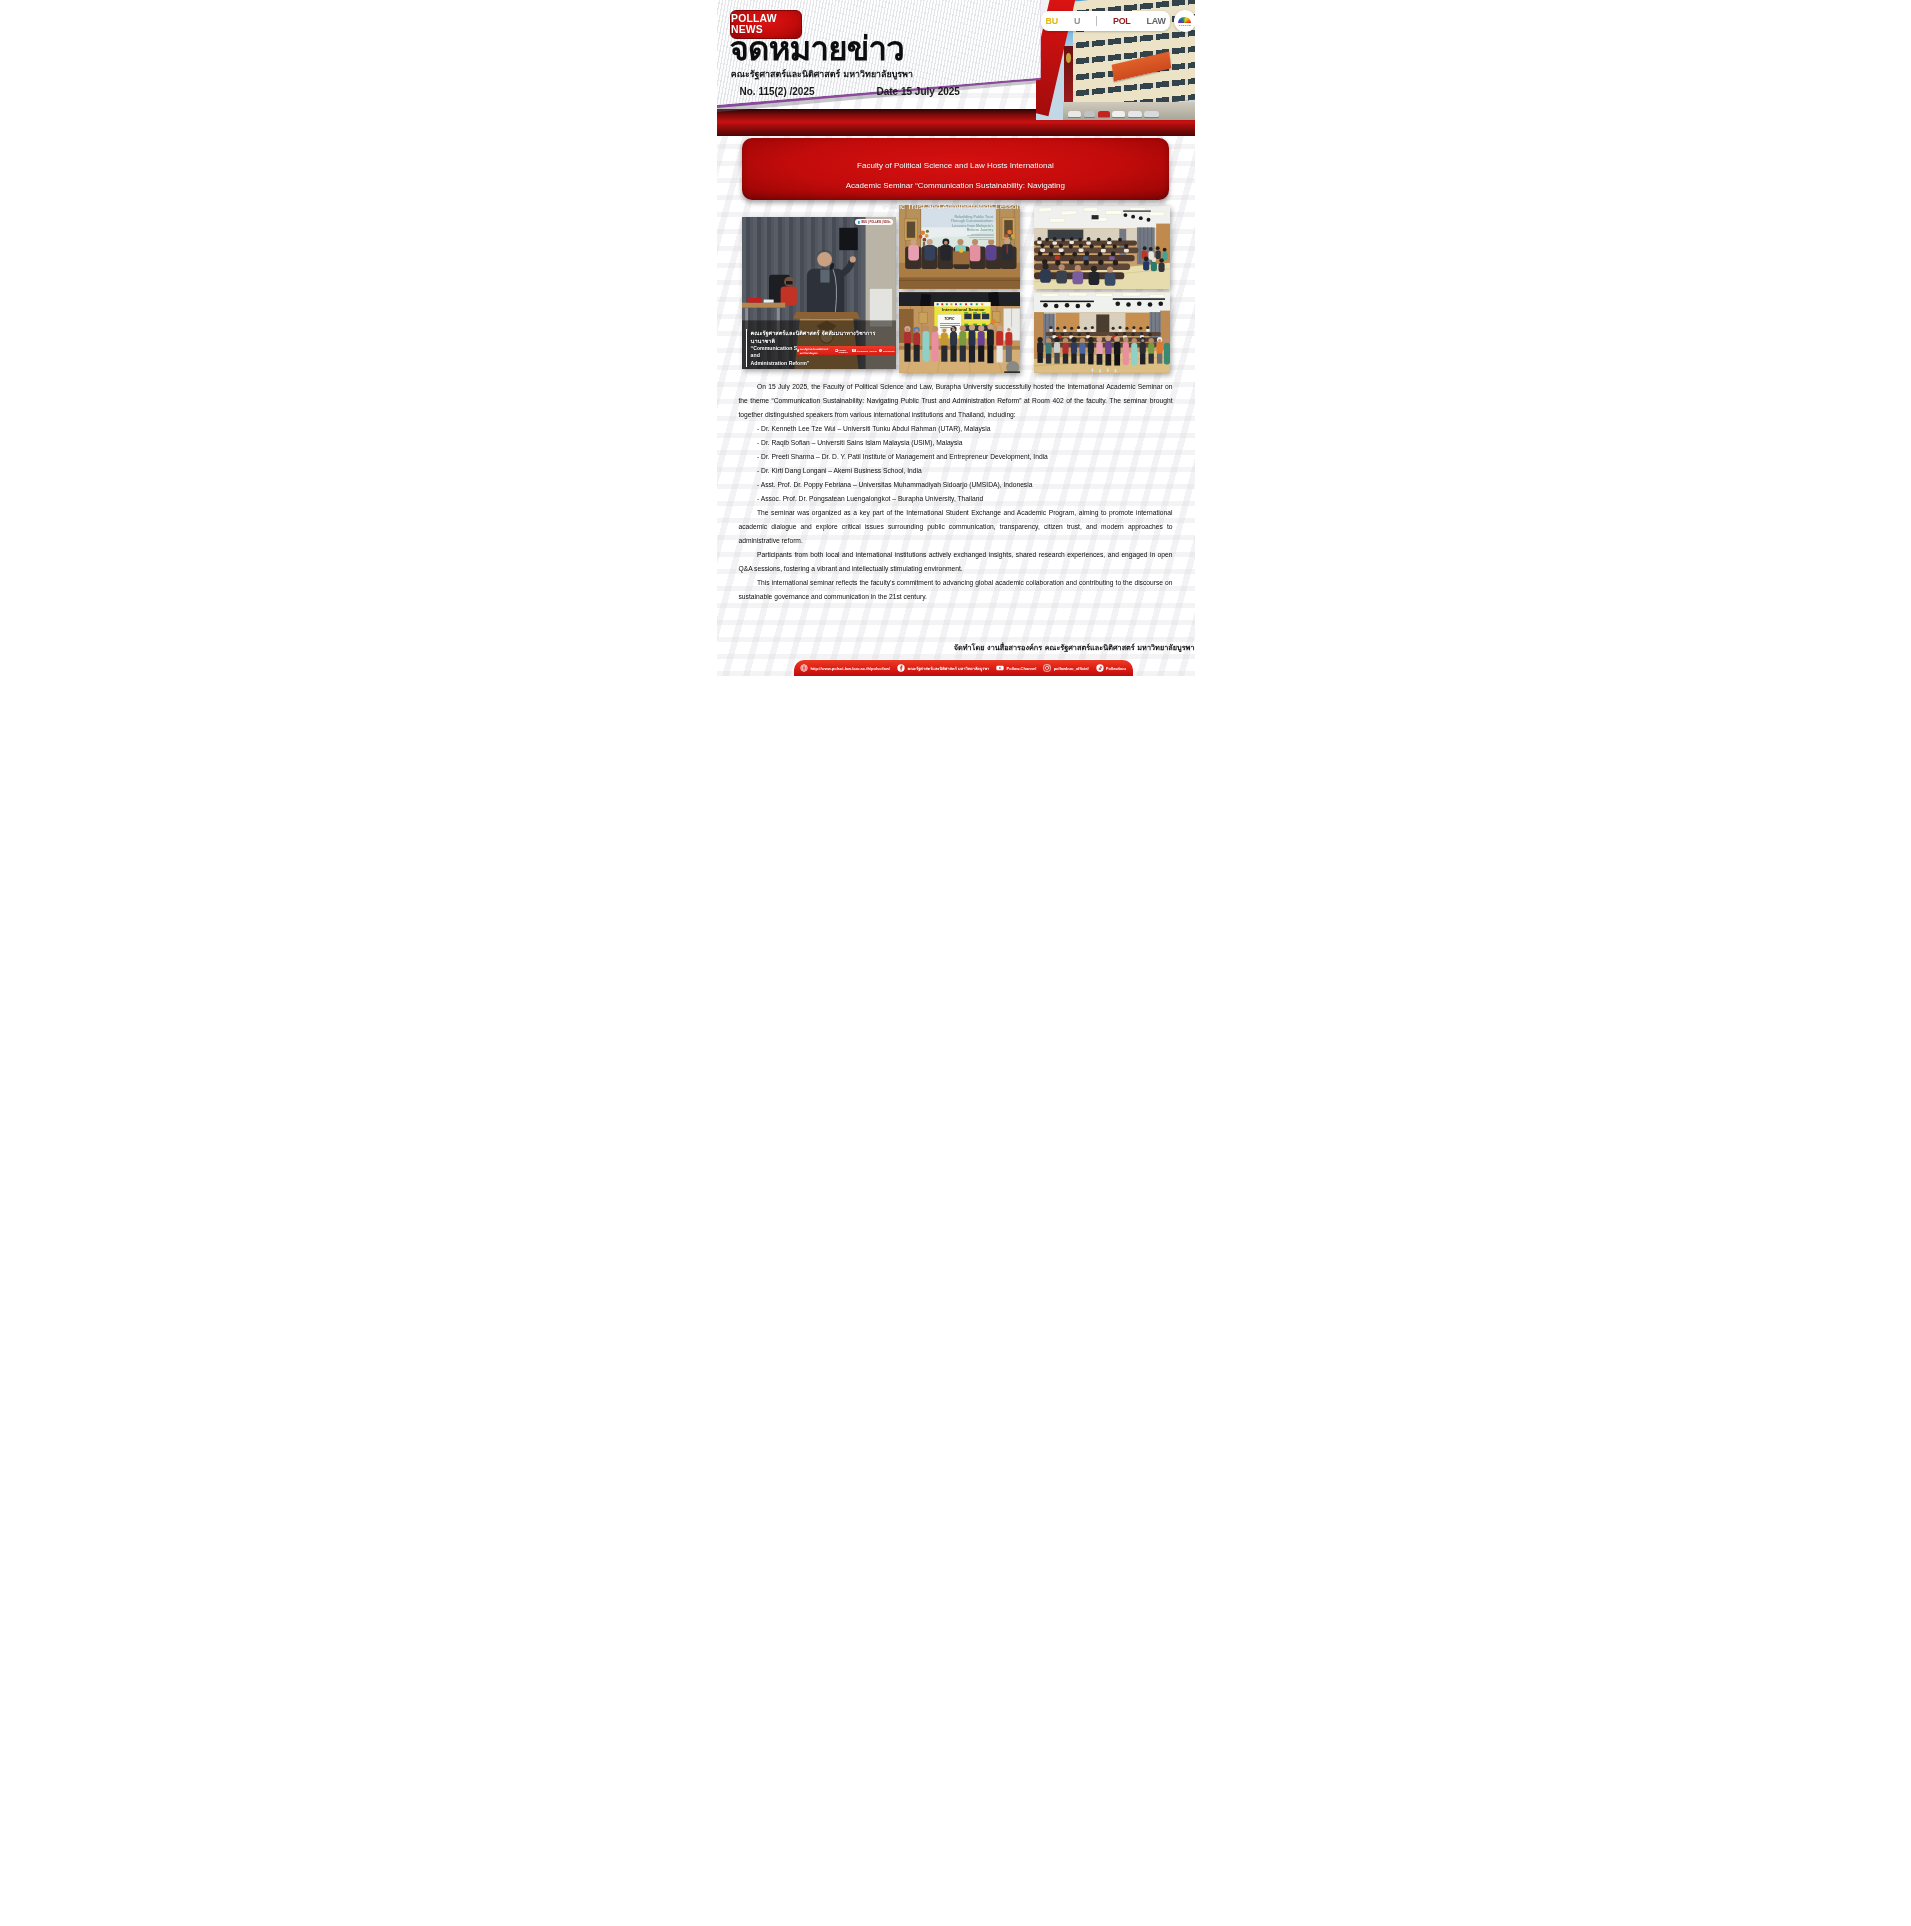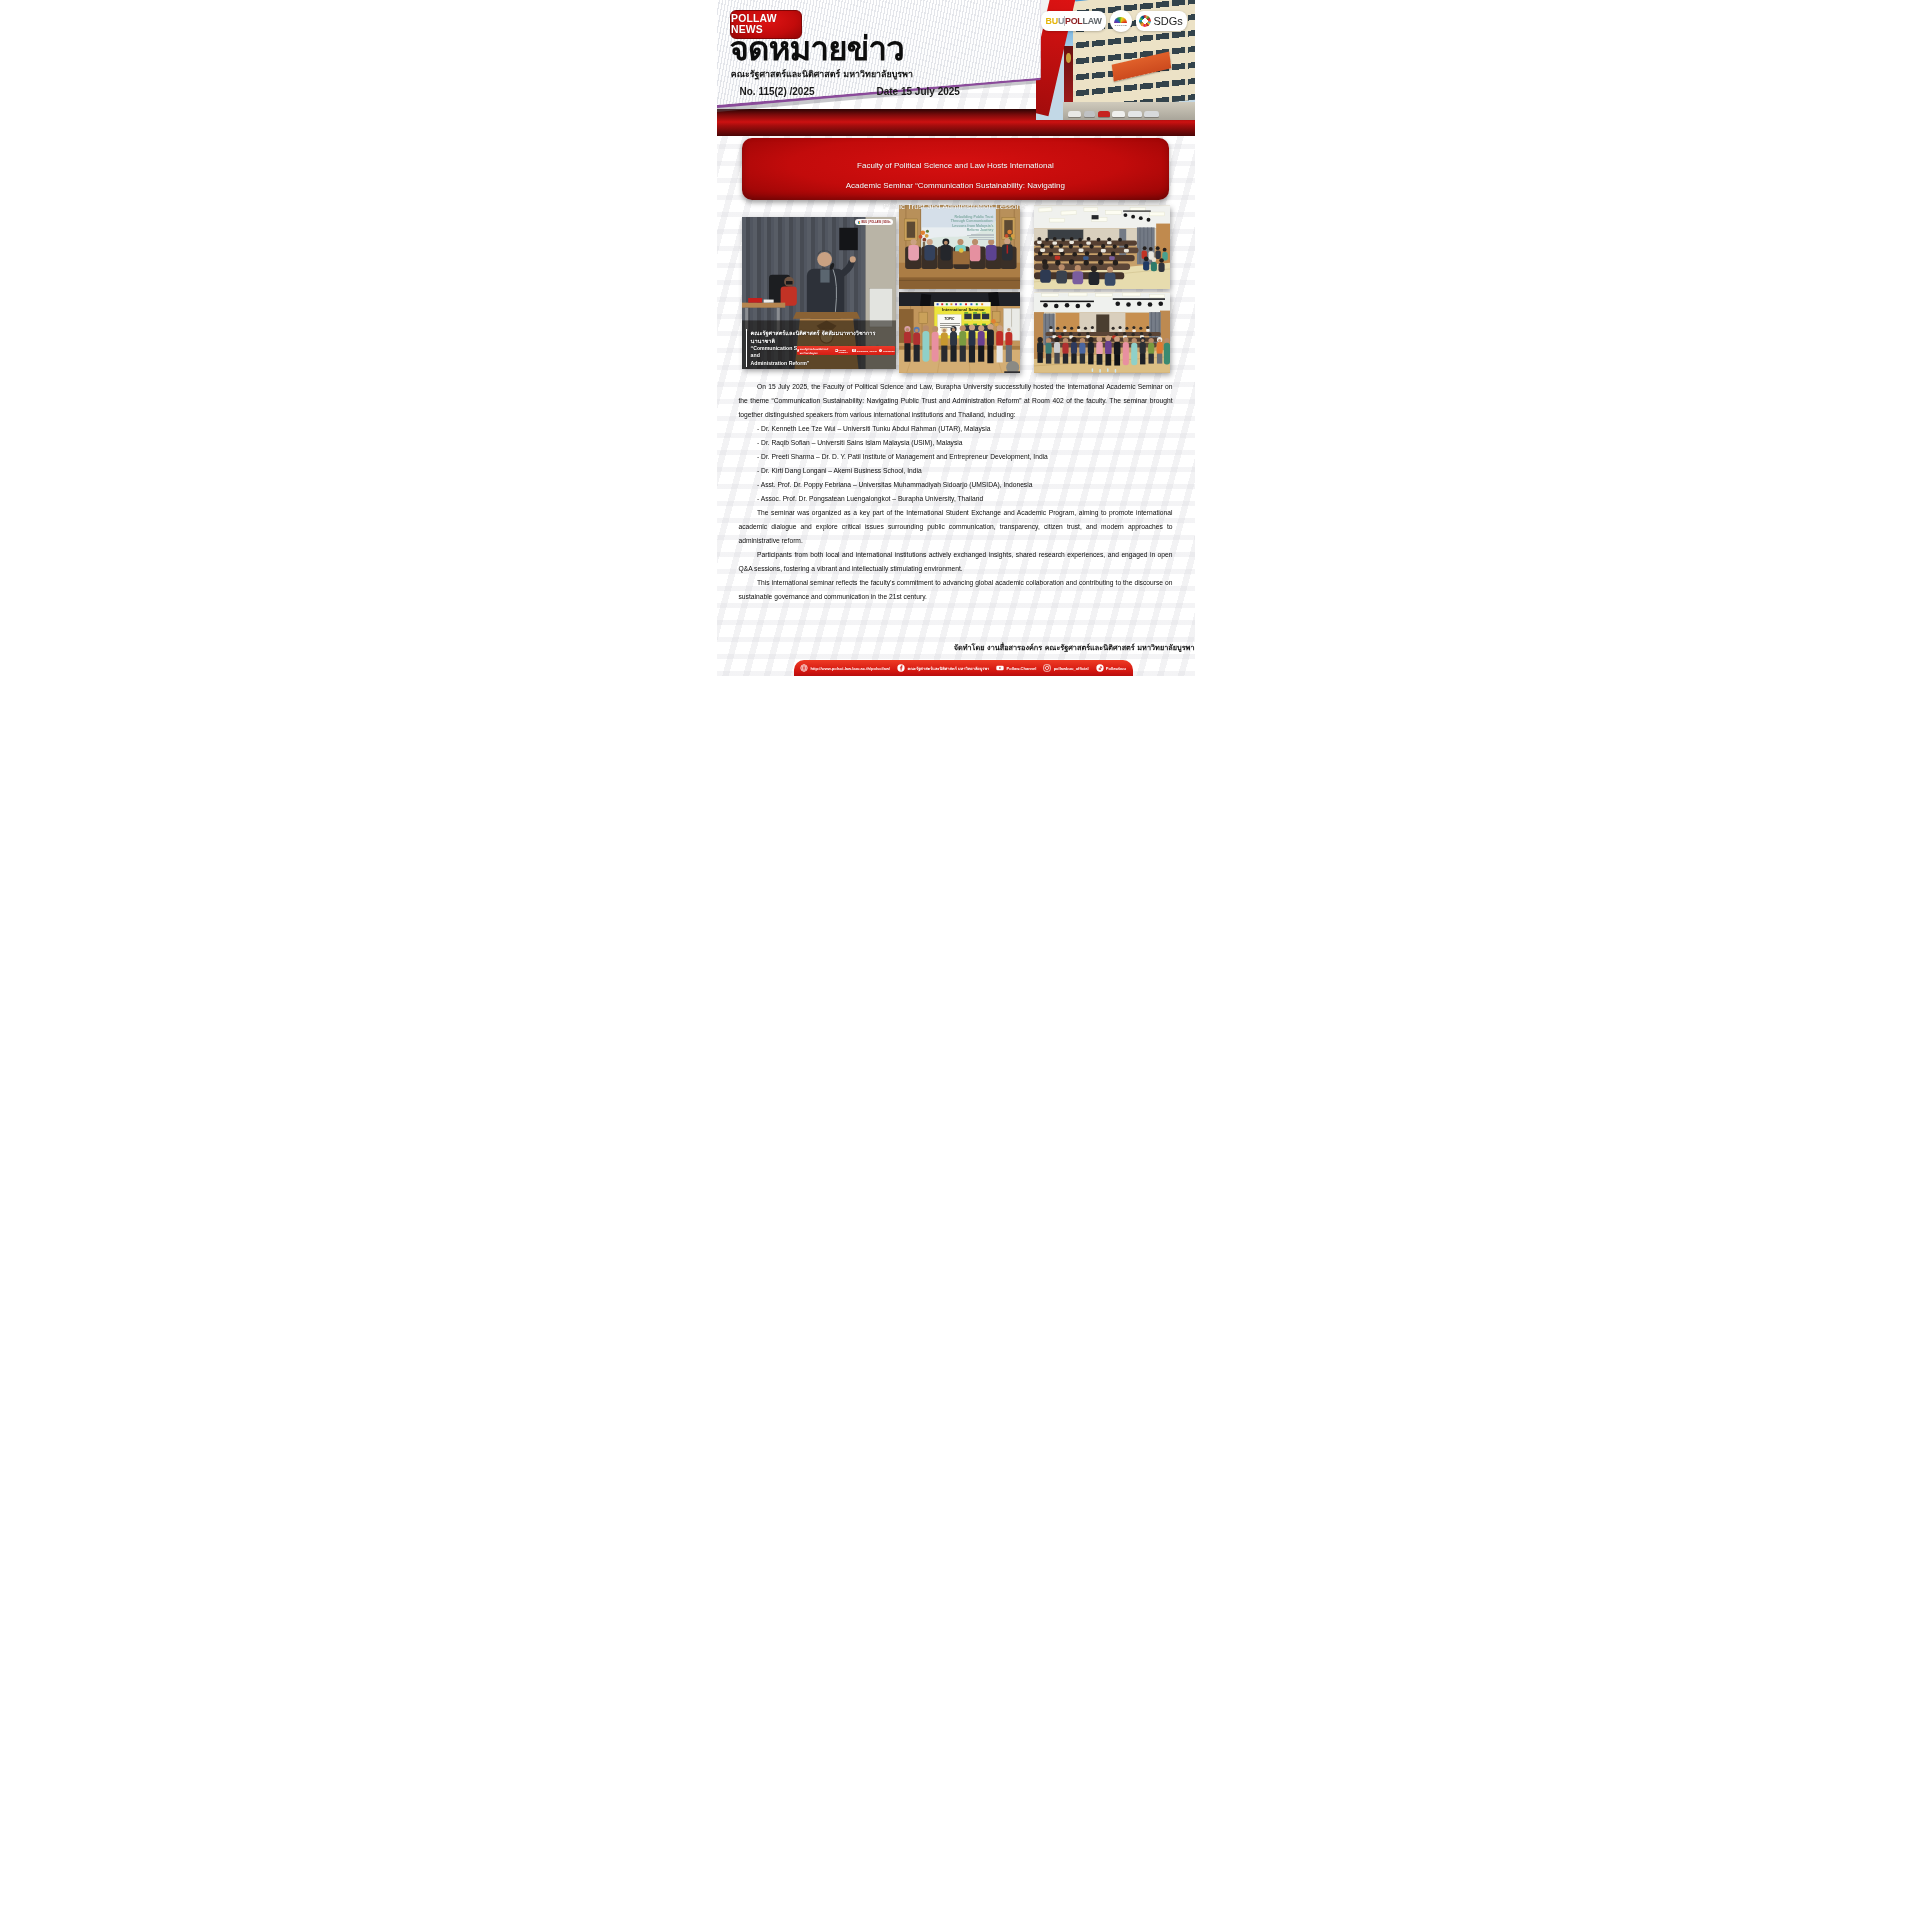--- a/index.html
+++ b/index.html
@@ -21,21 +21,21 @@
   .bld-banner-orange{position:absolute;left:76px;top:58px;width:59px;height:17px;background:linear-gradient(#e0602a,#cc4a1e);
     transform:rotate(-13deg) skewX(-6deg);box-shadow:0 0.8px 1.5px rgba(0,0,0,.3);}
   .bld-red-stripe{position:absolute;left:2.3px;top:-11.6px;width:25px;height:127px;background:linear-gradient(#e01313,#a30c0c);transform:rotate(13deg);}
   .bld-white-stripe{position:absolute;left:-9.2px;top:-11.6px;width:13px;height:131px;background:#f2f2f4;transform:rotate(13deg);}
   .bld-statue{position:absolute;left:28.5px;top:46px;width:8.5px;height:58px;background:linear-gradient(#6b1010,#9e1b1b);}
   .bld-statue i{position:absolute;left:1.5px;top:7px;width:5.4px;height:10px;background:#caa13d;border-radius:50%;}
   .bld-base{position:absolute;left:27px;bottom:0;width:132px;height:17.7px;background:linear-gradient(#cfcabc,#a9a59a);}
   .car{position:absolute;bottom:3.1px;height:5.8px;border-radius:2.7px 2.7px 1.2px 1.2px;box-shadow:0 0.8px 0 rgba(0,0,0,.35);}
   .hdr-logos{position:absolute;left:5.4px;top:10px;display:flex;gap:3.5px;align-items:center;z-index:4;}
   .pill{background:#fff;border-radius:7.7px;box-shadow:0 0.8px 2.3px rgba(0,0,0,.25);display:flex;align-items:center;justify-content:center;}
-  .pill-buu{height:20px;padding:0 4.6px;gap:0;}
+  .pill-buu{height:20px;padding:0 4.6px;gap:16px;}
   .pill-buu b{font-size:8.9px;font-weight:800;letter-spacing:-0.2px;}
   .lg-gold{color:#e5b50a;} .lg-gray{color:#8d939b;} .lg-red{color:#8f2022;} .lg-dgray{color:#5f6569;text-align:right;}
   .pill-div{width:0.8px;height:10px;background:#b9bec4;}
   .pill-circ{width:22.3px;height:22.3px;border-radius:50%;flex-direction:column;gap:0.4px;}
   .arc{width:13px;height:6.5px;border-radius:13px 13px 0 0;
     background:conic-gradient(from 270deg at 50% 100%, #7a2da0, #2a57c2, #2b9a3e, #e5d715, #e88a12, #d81f1f 180deg, #fff 180deg);}
   .arc-label{font-size:2.3px;font-weight:800;letter-spacing:0.4px;color:#444;}
   .pill-sdg{height:20px;padding:0 3.9px;gap:2.3px;}
   .sdg-wheel{width:11.6px;height:11.6px;border-radius:50%;
     background:conic-gradient(#e5243b,#dda63a,#4c9f38,#c5192d,#ff3a21,#26bde2,#fcc30b,#a21942,#fd6925,#dd1367,#fd9d24,#bf8b2e,#3f7e44,#0a97d9,#56c02b,#00689d,#19486a,#e5243b);

